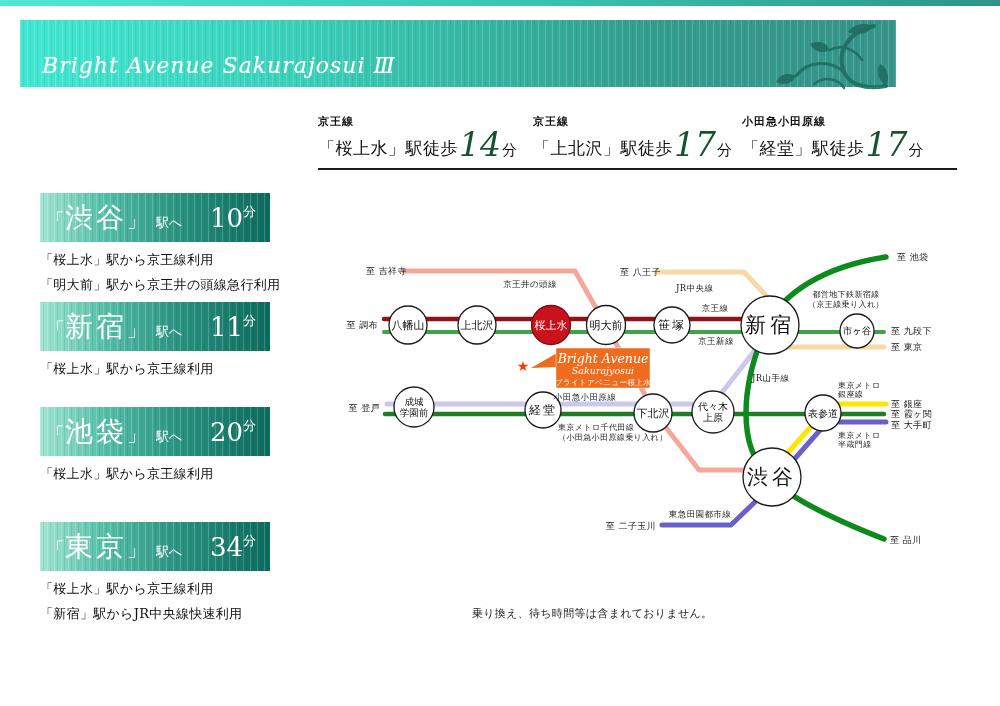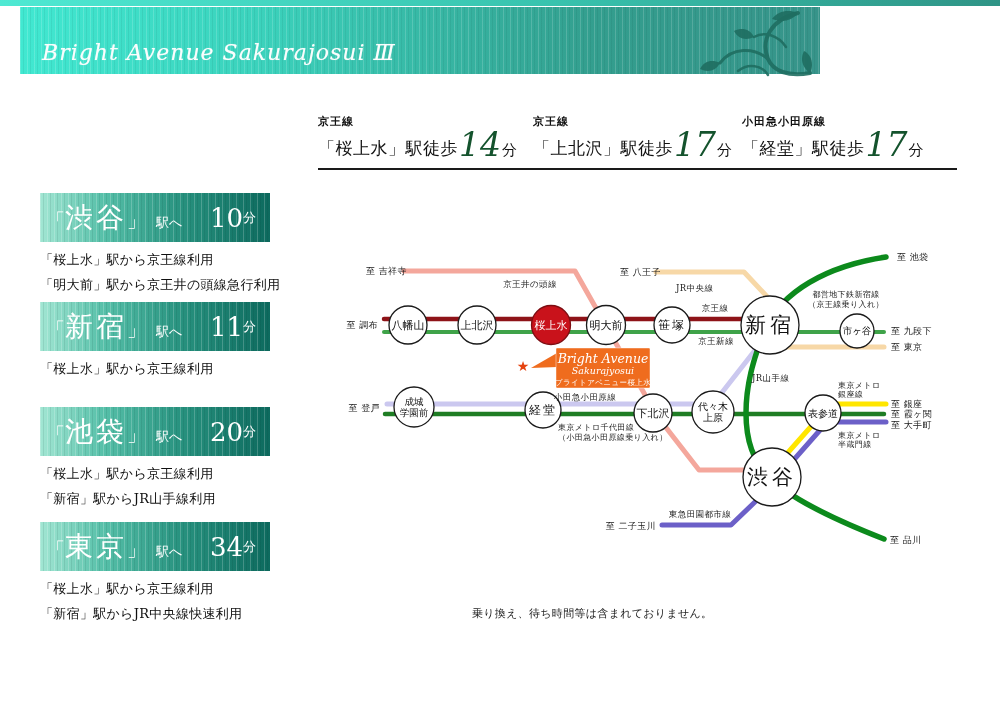--- a/index.html
+++ b/index.html
@@ -5,21 +5,21 @@
   html,body{margin:0;padding:0;}
   body{
     width:1000px;height:706px;position:relative;background:#ffffff;overflow:hidden;
     font-family:"DejaVu Serif","Liberation Serif",serif;
   }
   .top-strip{
     position:absolute;left:0;top:0;width:1000px;height:6px;
     background:linear-gradient(90deg,#4fe9d3 0%,#38c3ae 55%,#2f9486 100%);
   }
   .header-bar{
-    position:absolute;left:20px;top:7px;width:800px;height:67px;
+    position:absolute;left:20px;top:20px;width:876px;height:67px;
     background:
       repeating-linear-gradient(90deg,rgba(255,255,255,.16) 0 1px,rgba(255,255,255,0) 1px 3px,rgba(0,45,38,.07) 3px 4px,rgba(255,255,255,0) 4px 7px),
       linear-gradient(90deg,#41e8d1 0%,#3bd2bc 30%,#339e8e 72%,#37948a 100%);
   }
   .header-title{
     position:absolute;left:22px;bottom:9px;color:#fbfdfd;
     font-size:22px;font-style:italic;letter-spacing:1px;white-space:nowrap;
     text-shadow:0 0 1px rgba(255,255,255,.5);
   }
   .access-label{
@@ -43,21 +43,21 @@
     height:49px;display:flex;align-items:center;justify-content:space-between;
     box-sizing:border-box;padding:0 14px 0 6px;color:#fff;
     background:
       repeating-linear-gradient(90deg,rgba(255,255,255,.20) 0 1px,rgba(255,255,255,0) 1px 3px,rgba(0,50,42,.10) 3px 4px,rgba(255,255,255,0) 4px 7px),
       linear-gradient(90deg,#a2e6d3 0%,#55bfa8 28%,#27917e 62%,#0d6a5e 100%);
   }
   .d-name{display:flex;align-items:baseline;white-space:nowrap;}
   .d-name .br{font-size:19px;}
   .d-name .nm{font-size:28px;font-weight:normal;letter-spacing:3px;}
   .d-name .to{font-size:13px;margin-left:10px;}
-  .d-min{display:flex;align-items:center;}
+  .d-min{display:flex;align-items:flex-start;}
   .d-min .min{font-size:26px;}
   .d-min .unit{font-size:13px;}
   .dest-notes{margin-top:6px;font-size:13px;color:#101010;line-height:1.92;letter-spacing:.3px;white-space:nowrap;}
 
   #route-map{position:absolute;left:0;top:0;}
   .disclaimer{position:absolute;left:461px;top:606px;font-size:11px;color:#1c1c1c;line-height:1.5;letter-spacing:.3px;}
   .disclaimer .l2{padding-left:11px;}
 </style>
 </head>
 <body>
@@ -154,21 +154,20 @@
           <span class="br">」</span>
           <span class="to">駅へ</span>
         </span>
         <span class="d-min">
           <span class="min">20</span>
           <span class="unit">分</span>
         </span>
       </div>
       <div class="dest-notes">
         <div>「桜上水」駅から京王線利用</div>
-        <div>「新宿」駅からJR山手線利用</div>
       </div>
     </div>
     <div class="dest-block" style="top: 522px;">
       <div class="dest-box">
         <span class="d-name">
           <span class="br">「</span>
           <b class="nm">東京</b>
           <span class="br">」</span>
           <span class="to">駅へ</span>
         </span>

